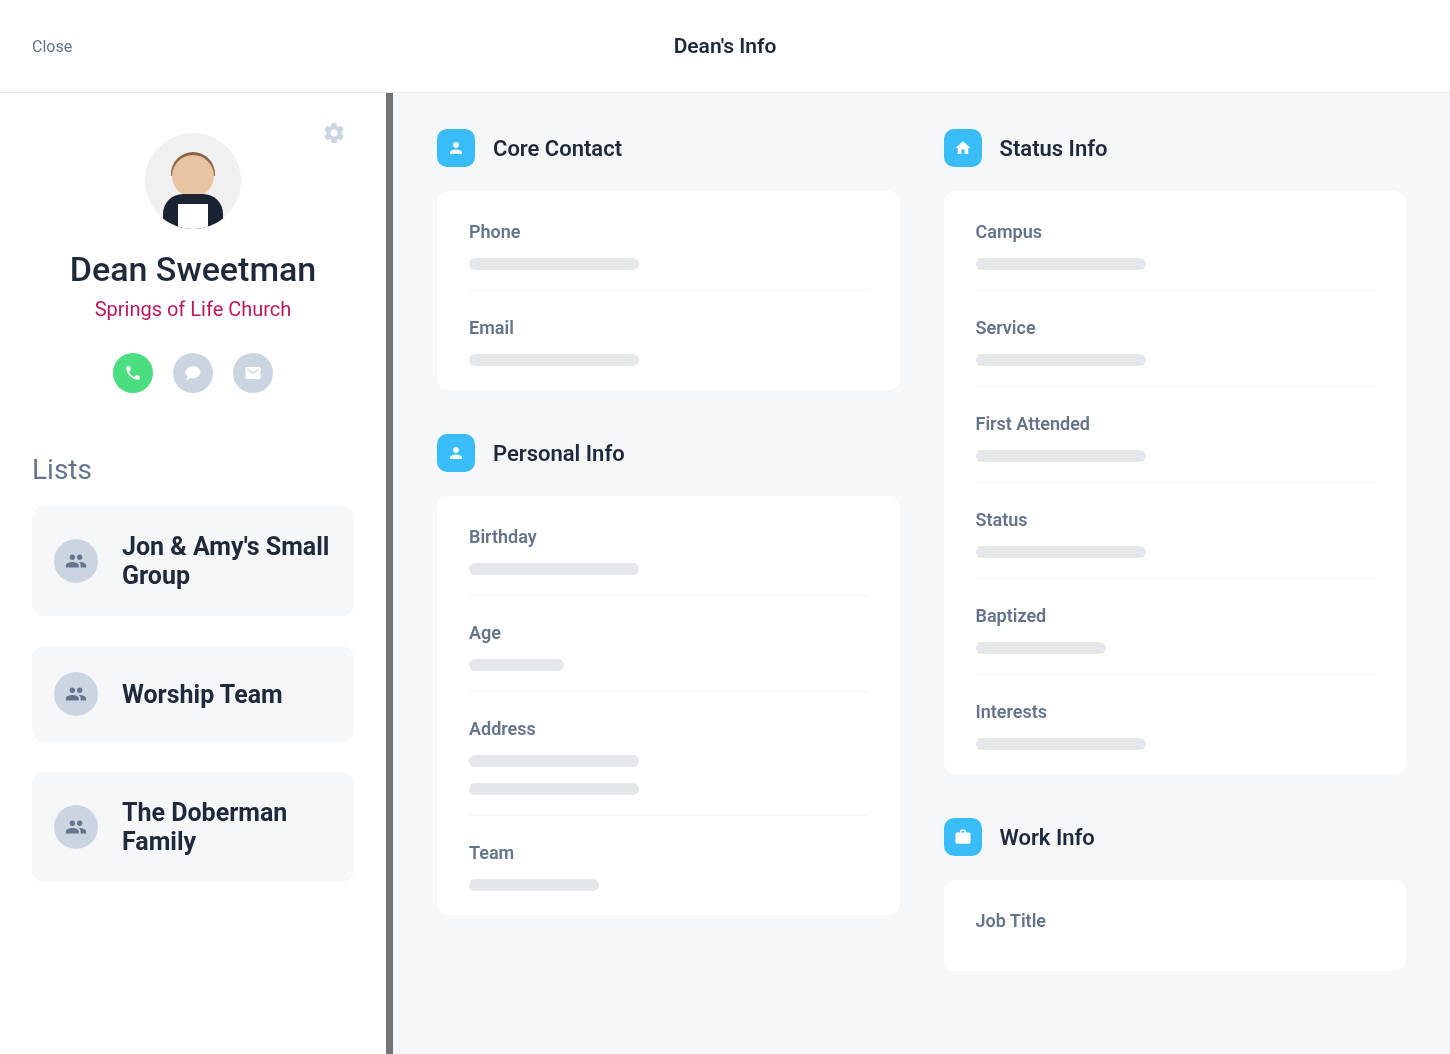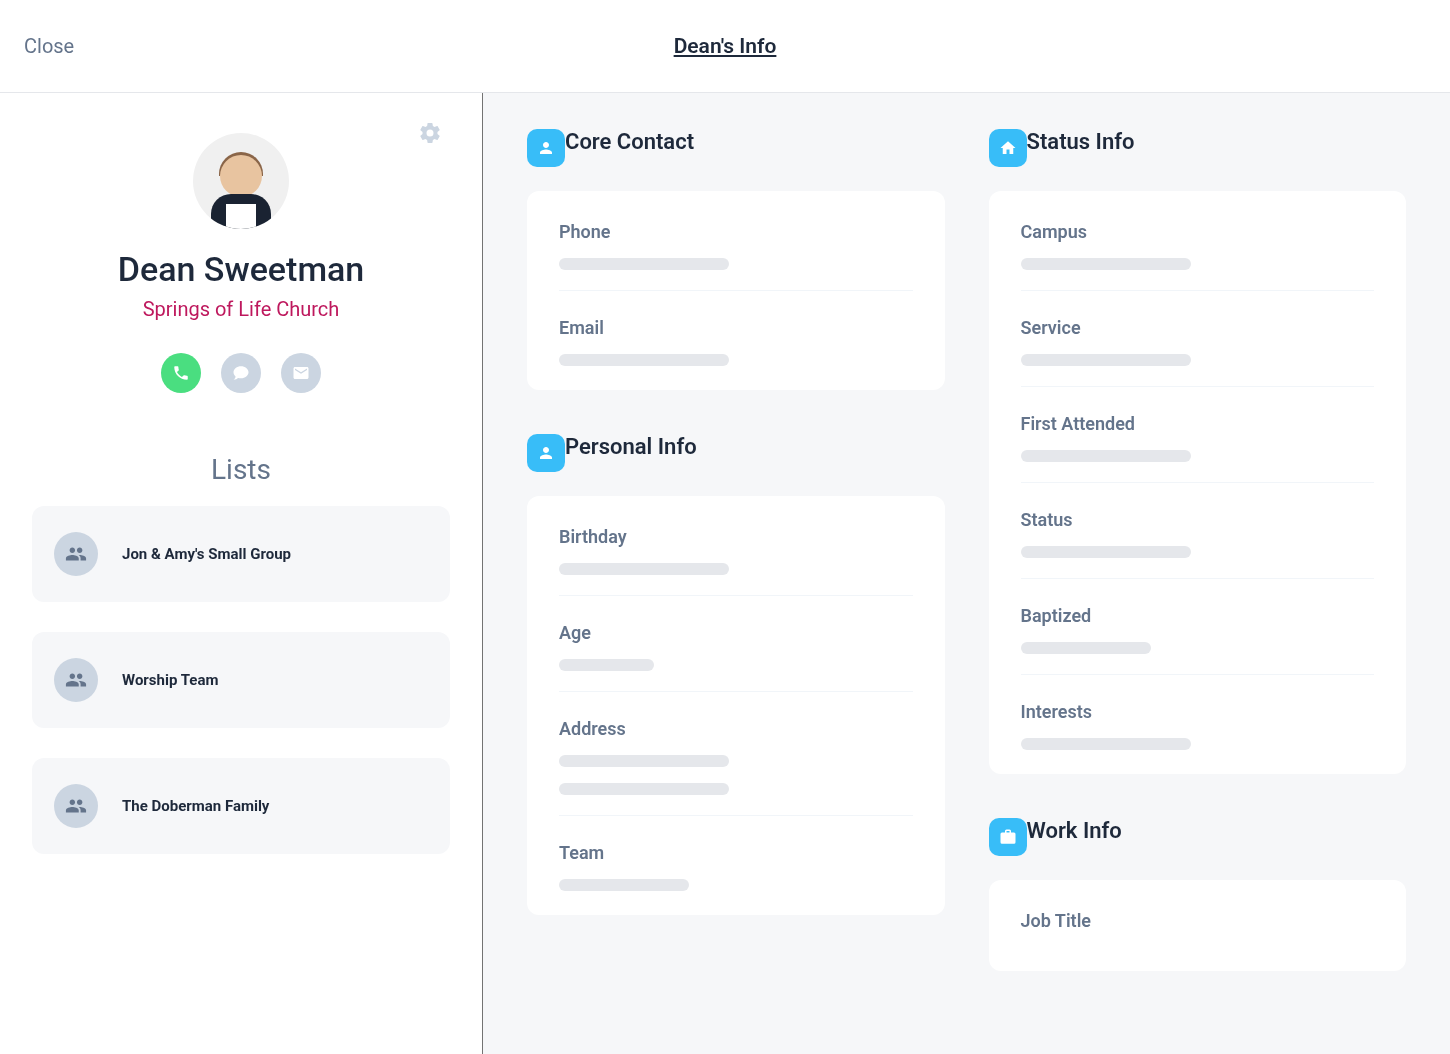--- a/index.html
+++ b/index.html
@@ -18,45 +18,43 @@
     .header {
       display: flex;
       align-items: center;
       padding: 0 36px;
       height: 93px;
       border-bottom: 1px solid #e5e7eb;
       position: relative;
     }
     .close-btn {
       color: #64748b;
-      font-size: 20px;
+      font-size: 16px;
       cursor: pointer;
       position: absolute;
-      left: 24px;
+      left: 32px;
     }
     .header-title {
       font-size: 21px;
       font-weight: 600;
       color: #1e293b;
       position: absolute;
       left: 50%;
       transform: translateX(-50%);
-      text-decoration: underline;
     }
     .content {
       display: flex;
       height: calc(100% - 93px);
     }
     .sidebar {
-      width: 483px;
-      border-right: 1px solid #737373;
+      width: 393px;
+      border-right: 7px solid #737373;
       padding: 40px 32px;
       position: relative;
       background: #ffffff;
-      text-align: center;
     }
     .gear-icon {
       position: absolute;
       top: 28px;
       right: 40px;
       cursor: pointer;
     }
     .profile-section {
       display: flex;
       flex-direction: column;
@@ -177,37 +175,39 @@
       height: 44px;
       border-radius: 50%;
       background: #cbd5e1;
       display: flex;
       align-items: center;
       justify-content: center;
       margin-right: 24px;
       flex-shrink: 0;
     }
     .list-label {
-      font-size: 15px;
+      font-size: 25px;
       font-weight: 700;
       color: #1e293b;
     }
     .main {
       flex: 1;
       background: #f6f7f9;
       padding: 36px 44px;
       display: flex;
       gap: 44px;
       overflow-y: auto;
     }
     .column {
       flex: 1;
     }
     .section-header {
       display: flex;
+      align-items: center;
+      gap: 18px;
       margin-bottom: 24px;
     }
     .section-icon {
       width: 38px;
       height: 38px;
       border-radius: 10px;
       background: #38bdf8;
       display: flex;
       align-items: center;
       justify-content: center;

